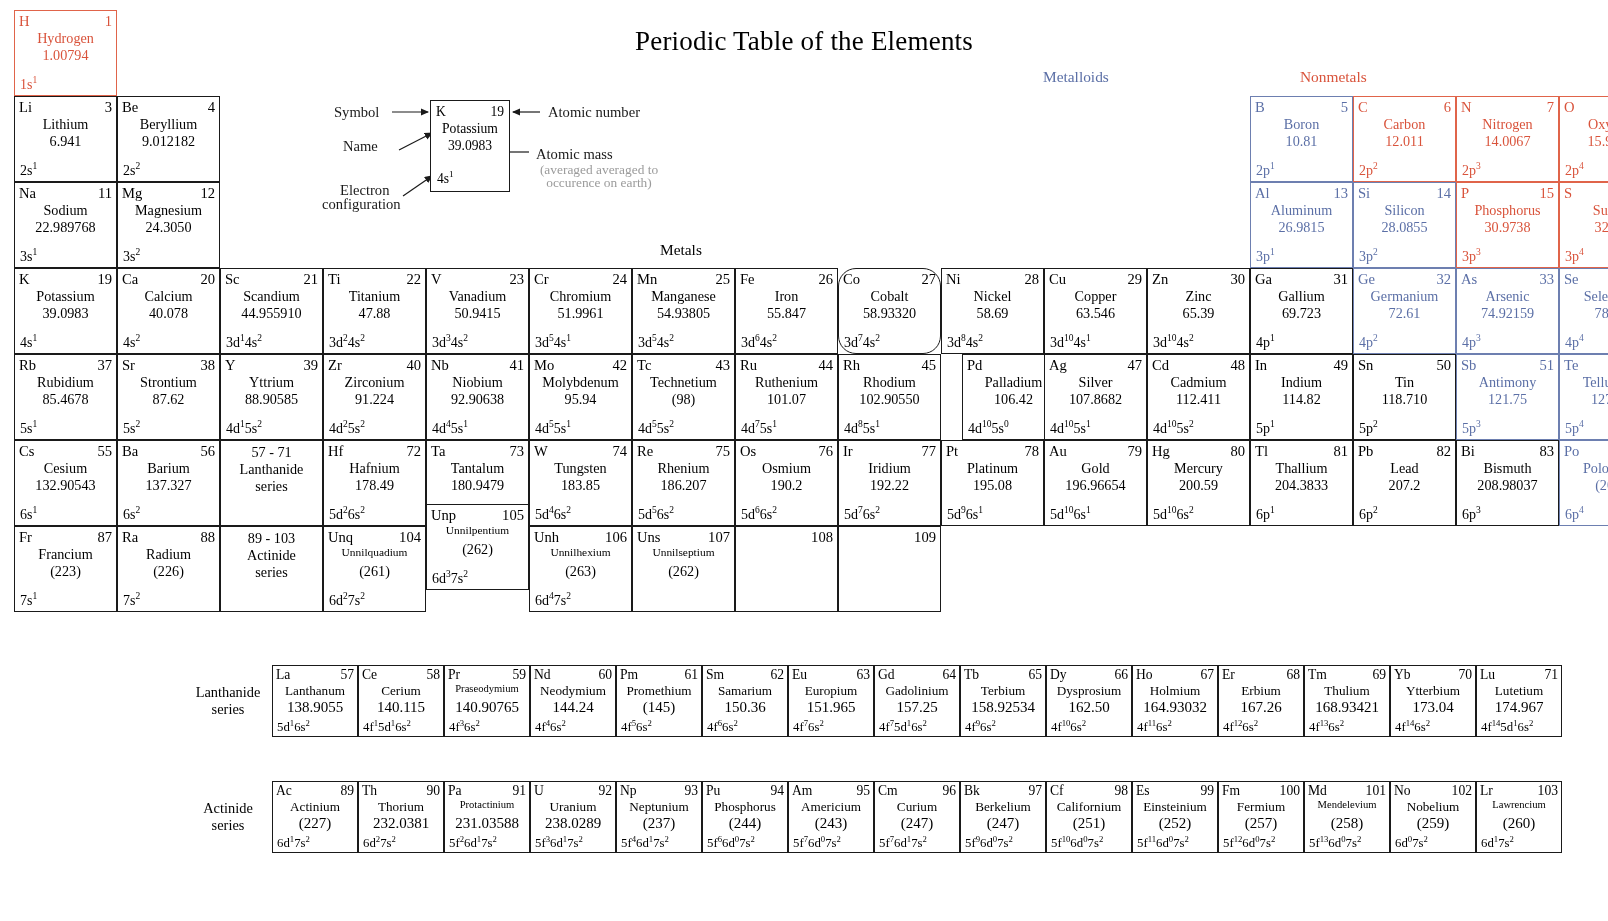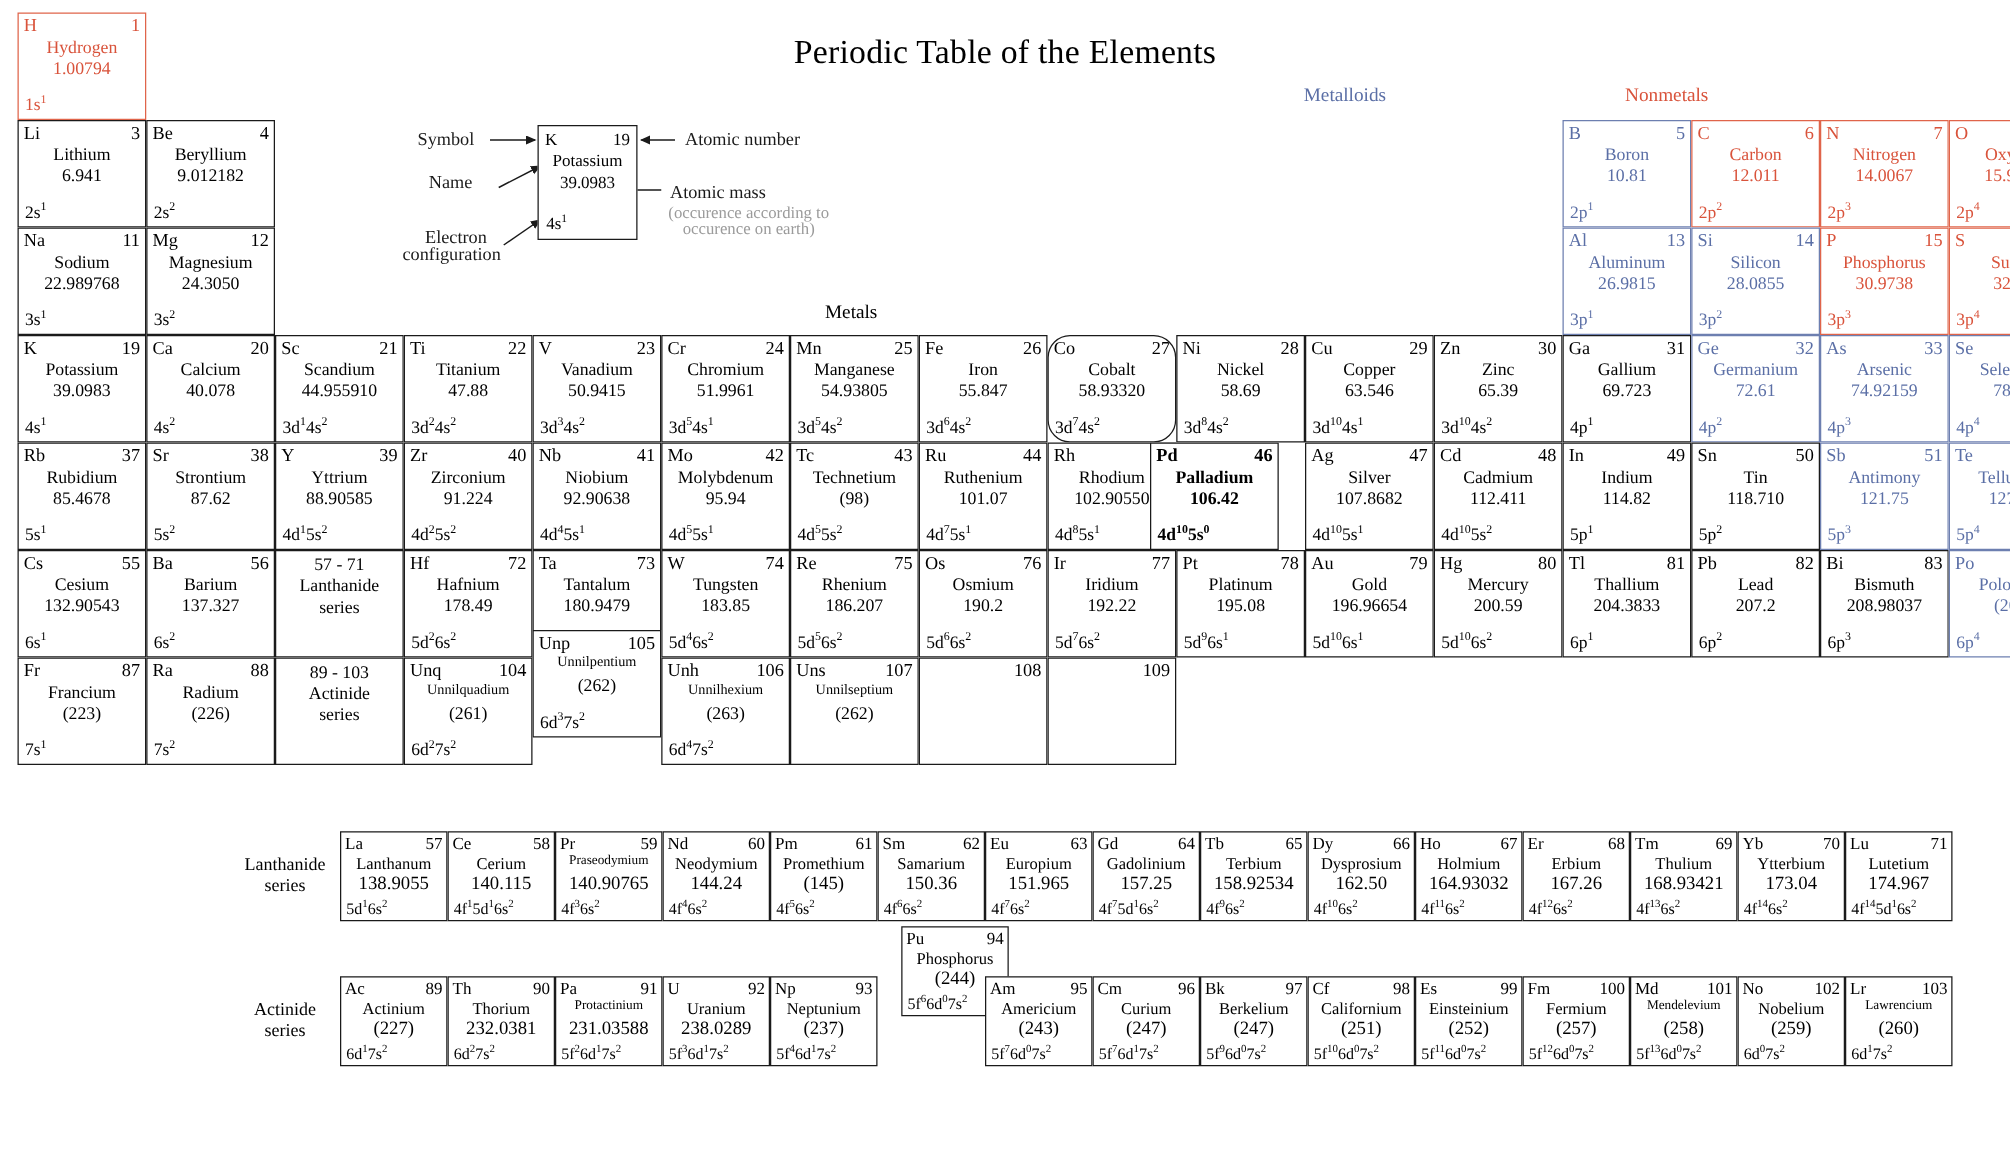--- a/index.html
+++ b/index.html
@@ -156,21 +156,21 @@
     </div>
     <div class="kname">Potassium</div>
     <div class="kmass">39.0983</div>
     <div class="kconf"><span>4s</span><sup>1</sup></div>
   </div>
 
   <div class="keylabel" style="left:334px; top:104px;">Symbol</div>
   <div class="keylabel" style="left:548px; top:104px;">Atomic number</div>
   <div class="keylabel" style="left:343px; top:138px;">Name</div>
   <div class="keylabel" style="left:536px; top:146px;">Atomic mass</div>
-  <div class="keylabel gray" style="left:524px; top:163px; width:150px;">(occurence according to</div>
+  <div class="keylabel gray" style="left:524px; top:163px; width:150px;">(averaged averaged to</div>
   <div class="keylabel gray" style="left:524px; top:176px; width:150px;">occurence on earth)</div>
   <div class="keylabel" style="left:340px; top:182px;">Electron</div>
   <div class="keylabel" style="left:322px; top:196px;">configuration</div>
 
   <div class="serieslabel" style="left:180px; top:684px;">
     <div>Lanthanide</div>
     <div>series</div>
   </div>
   <div class="serieslabel" style="left:180px; top:800px;">
     <div>Actinide</div>
@@ -510,21 +510,21 @@
       </div>
       <div class="cell metal" style="left: 838px; top: 354px;">
         <div class="toprow">
           <span class="sym">Rh</span>
           <span class="num">45</span>
         </div>
         <div class="name">Rhodium</div>
         <div class="mass">102.90550</div>
         <div class="econf">4d<sup>8</sup>5s<sup>1</sup></div>
       </div>
-      <div class="cell metal" style="left: 920px; top: 354px; font-weight: bold;">
+      <div class="cell metal" style="left: 962px; top: 354px;">
         <div class="toprow">
           <span class="sym">Pd</span>
           <span class="num">46</span>
         </div>
         <div class="name">Palladium</div>
         <div class="mass">106.42</div>
         <div class="econf">4d<sup>10</sup>5s<sup>0</sup></div>
       </div>
       <div class="cell metal" style="left: 1044px; top: 354px;">
         <div class="toprow">
@@ -966,21 +966,21 @@
       </div>
       <div class="fcell" style="left: 616px; top: 781px;">
         <div class="toprow">
           <span class="sym">Np</span>
           <span class="num">93</span>
         </div>
         <div class="name">Neptunium</div>
         <div class="mass">(237)</div>
         <div class="econf">5f<sup>4</sup>6d<sup>1</sup>7s<sup>2</sup></div>
       </div>
-      <div class="fcell" style="left: 702px; top: 741px; margin-left: 19px;">
+      <div class="fcell" style="left: 702px; top: 781px;">
         <div class="toprow">
           <span class="sym">Pu</span>
           <span class="num">94</span>
         </div>
         <div class="name">Phosphorus</div>
         <div class="mass">(244)</div>
         <div class="econf">5f<sup>6</sup>6d<sup>0</sup>7s<sup>2</sup></div>
       </div>
       <div class="fcell" style="left: 788px; top: 781px;">
         <div class="toprow">

